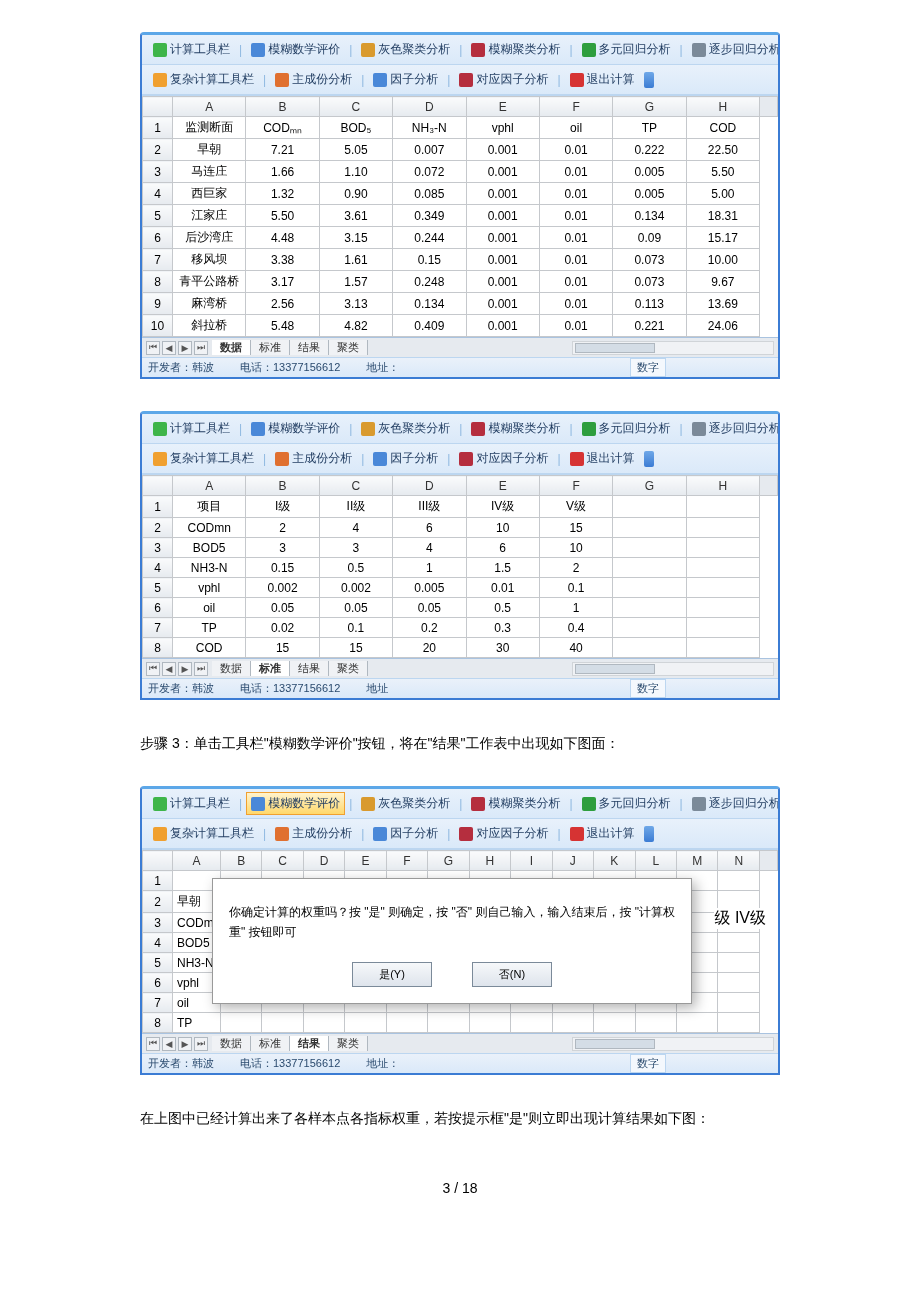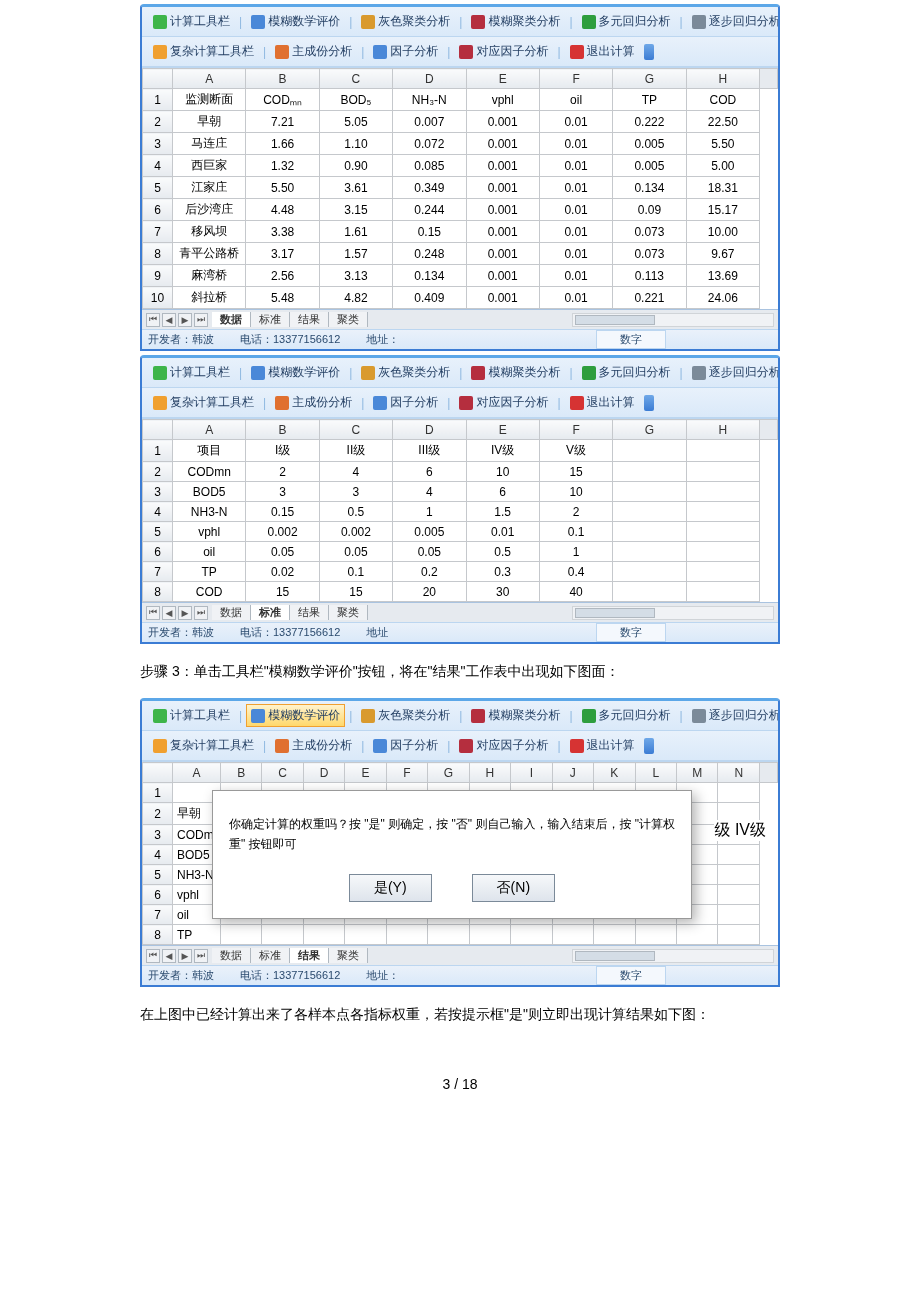--- a/index.html
+++ b/index.html
@@ -1,17 +1,17 @@
 <!DOCTYPE html>
 <html><head>
 <meta charset="utf-8">
 <style>
 *{margin:0;padding:0;box-sizing:border-box}
 body{font-family:"SimSun","Microsoft YaHei",Arial,sans-serif;font-size:12px;background:#fff;padding:0 140px}
-.panel{border:2px solid #3b7cd4;border-top:3px solid #5ca7e8;border-radius:4px 4px 0 0;background:linear-gradient(#e6f0fc,#d5e6f9);margin:4px 0;position:relative;overflow:hidden}
+.panel{border:2px solid #3b7cd4;border-top:3px solid #5ca7e8;border-radius:4px 4px 0 0;background:linear-gradient(#e6f0fc,#d5e6f9);margin:32px 0;position:relative;overflow:hidden}
 .toolbar{display:flex;align-items:center;gap:2px;padding:3px 6px;background:linear-gradient(#e8f1fb,#dae9f9);border-bottom:1px solid #bcd6f0;font-size:12px;white-space:nowrap;overflow:hidden}
 .tb-sep{color:#8fb8e0;margin:0 2px}
 .tb-btn{display:inline-flex;align-items:center;gap:3px;padding:2px 4px;color:#1e3a5f;cursor:pointer;border:1px solid transparent}
 .tb-btn.active{border:1px solid #f0a030;background:linear-gradient(#fff3cd,#ffd86b)}
 .tb-drop{width:10px;height:16px;background:linear-gradient(#6fa8e8,#3b7cd4);border-radius:2px;margin-left:2px}
 .ico{width:14px;height:14px;display:inline-block;border-radius:2px}
 .i-arrow-g{background:#3eb54a}
 .i-arrow-o{background:#f0a030}
 .i-eval{background:#4a88d8}
 .i-gray{background:#d99a2e}
@@ -30,27 +30,27 @@
 td.rowhdr{background:linear-gradient(#fafbfc,#e6eaef);text-align:center;width:30px}
 .vscroll{width:18px;background:#e6eaef}
 .sheet-tabs{display:flex;align-items:center;background:#e6eaef;border-top:1px solid #a9c3e0;height:20px;font-size:11px}
 .nav-btns{display:flex;padding:0 4px;gap:2px}
 .nav-btn{width:14px;height:14px;background:#f0f2f5;border:1px solid #b0b8c0;display:flex;align-items:center;justify-content:center;font-size:9px;color:#555}
 .tab{padding:0 8px;border-right:1px solid #b0b8c0;background:#f0f2f5;color:#333}
 .tab.active{background:#fff;font-weight:bold}
 .hscroll{flex:1;height:14px;background:#f0f2f5;margin:0 4px;border:1px solid #d0d4d8;position:relative}
 .hscroll-thumb{position:absolute;left:2px;top:1px;width:40%;height:10px;background:#d4dde6;border:1px solid #b0b8c0}
 .status{display:flex;background:linear-gradient(#eaf1fa,#dae9f9);border-top:1px solid #bcd6f0;height:20px;align-items:center;font-size:11px;color:#2a4a6e;padding:0 6px;gap:26px}
-.status-box{border:1px solid #bcd6f0;padding:1px 23px;background:#f4f8fd}
+.status-box{border:1px solid #bcd6f0;padding:1px 6px;background:#f4f8fd}
 .para{font-size:14px;color:#000;margin:16px 0;line-height:1.6}
 .dialog{position:absolute;left:70px;top:6px;width:480px;background:#fff;border:1px solid #999;box-shadow:4px 4px 12px rgba(0,0,0,.3);z-index:10}
 .dialog-title{background:linear-gradient(#fafbfc,#e6eaef);border-bottom:1px solid #c5c8cc;padding:4px 8px;font-size:12px;display:flex;justify-content:space-between}
 .dialog-body{padding:24px 16px 12px;font-size:12px;line-height:1.6}
 .dialog-btns{display:flex;justify-content:center;gap:40px;padding:8px 0 16px}
-.dialog-btn{min-width:80px;padding:4px 24px;border:1px solid #7b8a99;background:linear-gradient(#f6f8fa,#dee4ec);font-size:14px;cursor:pointer}
+.dialog-btn{min-width:80px;padding:4px 24px;border:1px solid #7b8a99;background:linear-gradient(#f6f8fa,#dee4ec);font-size:11px;cursor:pointer}
 .pagenum{text-align:center;font-size:14px;margin:50px 0 30px}
 .grid-wrap{position:relative}
 .tight td,.tight th{width:auto}
 </style>
 </head>
 <body>
 
 <div class="panel">
   <div class="toolbar">
     <span class="tb-btn">

